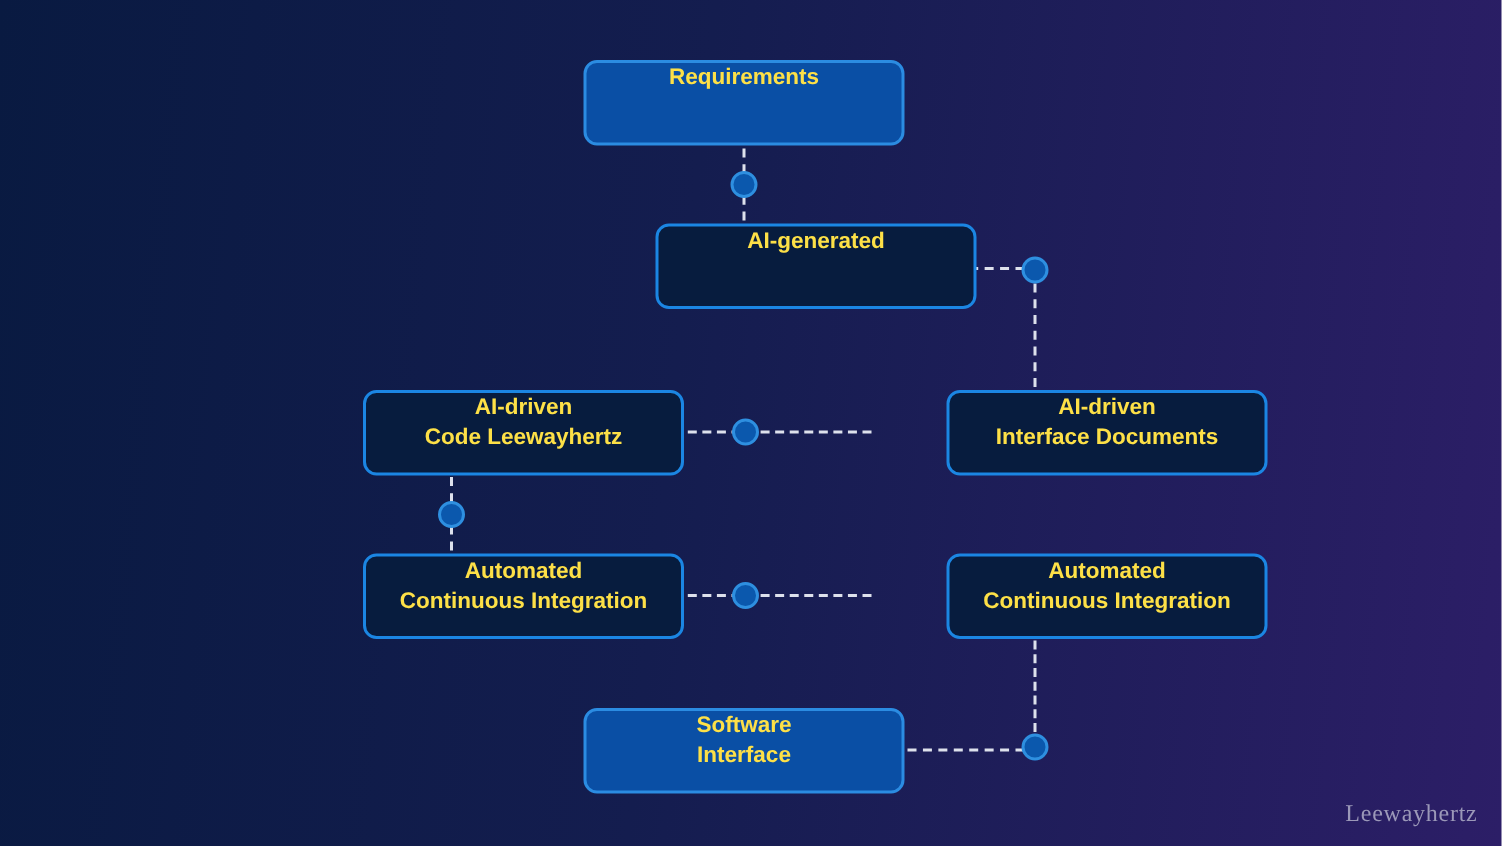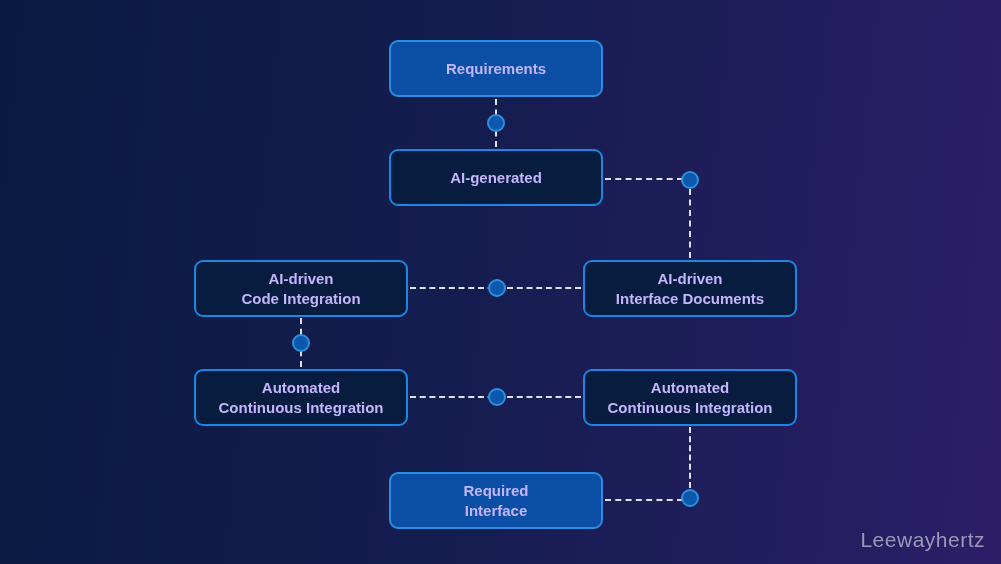--- a/index.html
+++ b/index.html
@@ -9,32 +9,33 @@
     overflow:hidden;
     background:linear-gradient(96deg, var(--bg-navy,#091a41) 0%, #141d4f 45%, var(--bg-purple,#2c1e67) 100%);
     font-family:"Liberation Sans", sans-serif;
   }
   .node{
     position:absolute;
     width:214px;height:57px;
     box-sizing:border-box;
     border-radius:9px;
     display:flex;flex-direction:column;
-    align-items:center;justify-content:center;
+    align-items:center;
     text-align:center;
-    color:#c4b5fd;
+    color:#fde047;
     font-weight:600;font-size:15px;line-height:20px;
   }
   .node.solid{
     background:var(--solid-box-fill,#0a4fa5);
     border:2px solid var(--solid-box-border,#2b8ce2);
   }
   .node.outlined{
     background:var(--outline-box-fill,#071c3e);
     border:2px solid var(--outline-box-border,#1b86e3);
+    margin-left:48px;
   }
   .n-req  {left:389px;top:40px;}
   .n-docs {left:389px;top:149px;}
   .n-code {left:194px;top:260px;}
   .n-iface{left:583px;top:260px;}
   .n-cil  {left:194px;top:369px;}
   .n-cir  {left:583px;top:369px;}
   .n-ws   {left:389px;top:472px;}
 
   .conn{position:absolute;}
@@ -57,22 +58,22 @@
   }
   .d-1{left:487px;top:114px;}
   .d-2{left:681px;top:171px;}
   .d-3{left:488px;top:279px;}
   .d-4{left:292px;top:334px;}
   .d-5{left:488px;top:388px;}
   .d-6{left:681px;top:489px;}
 
   .watermark{
     position:absolute;right:16px;bottom:12px;
-    font-family:Liberation Sans, sans-serif;
-    font-size:21px;color:#9b98b8;letter-spacing:0.5px;
+    font-family:Liberation Serif, serif;
+    font-size:16px;color:#9b98b8;letter-spacing:0.5px;
   }
 </style>
 </head>
 <body>
 
 <div id="stage">
 
   <div class="conn v c-v1"></div>
   <div class="conn h c-h2"></div>
   <div class="conn v c-v2"></div>
@@ -92,38 +93,38 @@
   <div class="node solid n-req">
     <span>Requirements</span>
   </div>
 
   <div class="node outlined n-docs">
     <span>AI-generated</span>
   </div>
 
   <div class="node outlined n-code">
     <span>AI-driven</span>
-    <span>Code Integration</span>
+    <span>Code Leewayhertz</span>
   </div>
 
   <div class="node outlined n-iface">
     <span>AI-driven</span>
     <span>Interface Documents</span>
   </div>
 
   <div class="node outlined n-cil">
     <span>Automated</span>
     <span>Continuous Integration</span>
   </div>
 
   <div class="node outlined n-cir">
     <span>Automated</span>
     <span>Continuous Integration</span>
   </div>
 
   <div class="node solid n-ws">
-    <span>Required</span>
+    <span>Software</span>
     <span>Interface</span>
   </div>
 
   <div class="watermark">Leewayhertz</div>
 
 </div>
 
 </body></html>

